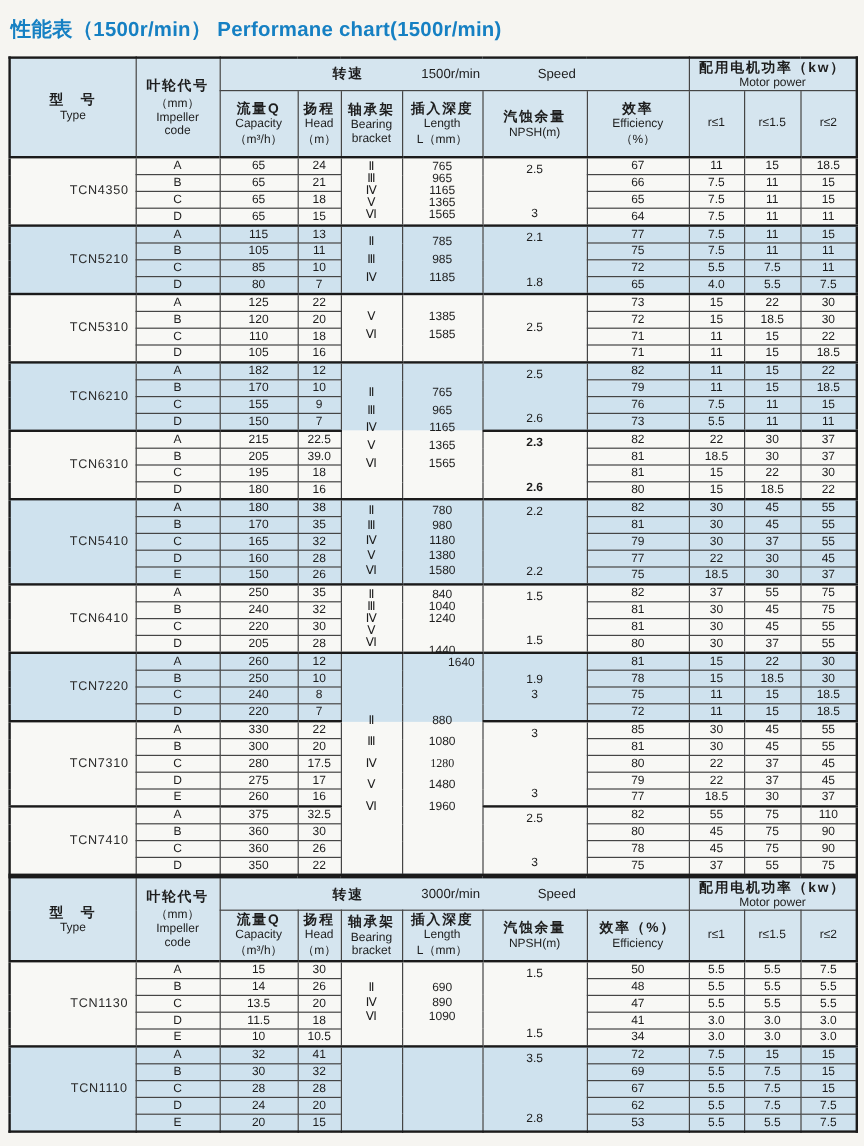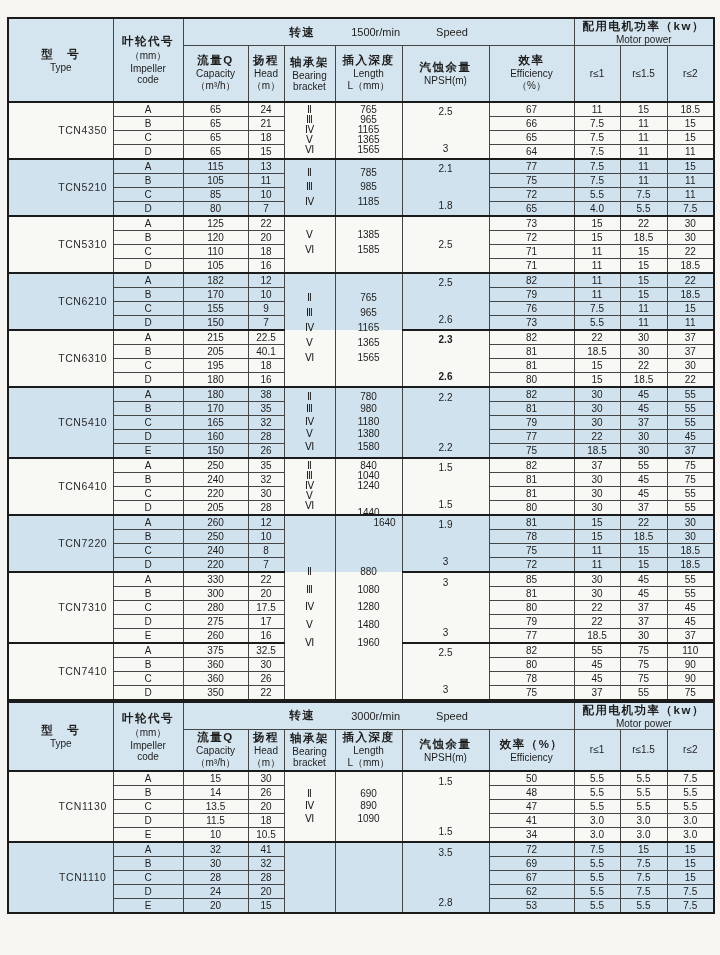--- a/index.html
+++ b/index.html
@@ -12,35 +12,36 @@
   .title{color:var(--accent);font-weight:bold;font-size:17px;line-height:1.5;margin:4px 0 9px 2px;letter-spacing:.2px;}
   table.perf{border-collapse:collapse;table-layout:fixed;width:706px;border:2px solid var(--heavy);background:var(--plain);}
   th,td{border:1px solid var(--line);padding:0;text-align:center;vertical-align:middle;}
   thead th{background:var(--headbg);font-weight:normal;}
   thead tr:last-child th{border-bottom:2px solid var(--heavy);}
   .htr1{height:26px;} .htr2{height:56px;}
   .t2 .htr1{height:24px;} .t2 .htr2{height:42px;}
   .hstack{display:flex;flex-direction:column;justify-content:space-evenly;align-items:center;height:100%;}
   .zh{font-size:11.5px;font-weight:bold;letter-spacing:1.5px;}
   .en{font-size:10px;letter-spacing:0;}
-  .speedrow{display:flex;justify-content:center;align-items:center;gap:36px;height:100%;}
+  .speedrow{display:flex;justify-content:center;align-items:center;gap:48px;height:100%;}
   .speedrow .val,.speedrow .sen{font-size:11px;}
   tbody td{font-size:10px;line-height:13px;height:13px;}
   .bs{background:var(--shaded);} .bp{background:var(--plain);}
   tbody td.gb{border-top:2px solid var(--heavy);}
   .c-type{font-size:10.5px;letter-spacing:.6px;color:#2b2b2b;padding-left:44px;}
   .stack{display:flex;flex-direction:column;justify-content:space-around;align-items:center;box-sizing:content-box;}
   .npsh-wrap{display:flex;flex-direction:column;justify-content:space-between;align-items:center;}
   .npsh-wrap div{height:13px;line-height:13px;}
 </style>
 </head>
 <body>
 
 <div class="page">
   <div class="title">
+    <div>性能表（1500r/min） Performane chart(1500r/min)</div>
   </div>
 
   <table class="perf t1">
     <colgroup>
       <col style="width:105px">
         <col style="width:70px">
         <col style="width:65px">
         <col style="width:36px">
       <col style="width:51px">
         <col style="width:67px">
@@ -385,21 +386,21 @@
             </div>
           </td>
           <td class="bp gb">82</td>
           <td class="bp gb">22</td>
           <td class="bp gb">30</td>
           <td class="bp gb">37</td>
         </tr>
         <tr>
           <td class="bp">B</td>
           <td class="bp">205</td>
-          <td class="bp">40.1</td>
+          <td class="bp">39.0</td>
           <td class="bp">81</td>
           <td class="bp">18.5</td>
           <td class="bp">30</td>
           <td class="bp">37</td>
         </tr>
         <tr>
           <td class="bp">C</td>
           <td class="bp">195</td>
           <td class="bp">18</td>
           <td class="bp">81</td>
@@ -558,27 +559,27 @@
               <div style="line-height: 13px; height: 13px;">Ⅲ</div>
               <div style="line-height: 13px; height: 13px;">Ⅳ</div>
               <div style="line-height: 13px; height: 13px;">Ⅴ</div>
               <div style="line-height: 13px; height: 13px;">Ⅵ</div>
             </div>
           </td>
           <td class="c-bear gb" rowspan="13" style="background: linear-gradient(rgb(207, 226, 238) 0%, rgb(207, 226, 238) 7.69%, rgb(207, 226, 238) 7.69%, rgb(207, 226, 238) 15.38%, rgb(207, 226, 238) 15.38%, rgb(207, 226, 238) 23.08%, rgb(207, 226, 238) 23.08%, rgb(207, 226, 238) 30.77%, rgb(248, 248, 245) 30.77%, rgb(248, 248, 245) 38.46%, rgb(248, 248, 245) 38.46%, rgb(248, 248, 245) 46.15%, rgb(248, 248, 245) 46.15%, rgb(248, 248, 245) 53.85%, rgb(248, 248, 245) 53.85%, rgb(248, 248, 245) 61.54%, rgb(248, 248, 245) 61.54%, rgb(248, 248, 245) 69.23%, rgb(248, 248, 245) 69.23%, rgb(248, 248, 245) 76.92%, rgb(248, 248, 245) 76.92%, rgb(248, 248, 245) 84.62%, rgb(248, 248, 245) 84.62%, rgb(248, 248, 245) 92.31%, rgb(248, 248, 245) 92.31%, rgb(248, 248, 245) 100%);">
             <div class="stack" style="height: 89px; padding: 39px 0px;">
               <div style="line-height: 13px; height: 13px;">880</div>
               <div style="line-height: 13px; height: 13px;">1080</div>
-              <div style="line-height: 13px; height: 13px;">1280</div>
+              <div style="line-height: 13px; height: 13px; font-family: Liberation Serif, serif;">1280</div>
               <div style="line-height: 13px; height: 13px;">1480</div>
               <div style="line-height: 13px; height: 13px;">1960</div>
             </div>
           </td>
           <td class="bs gb" rowspan="4">
-            <div class="npsh-wrap" style="height: 50px;">
+            <div class="npsh-wrap" style="height: 50px; justify-content: center;">
               <div>1.9</div>
               <div>3</div>
             </div>
           </td>
           <td class="bs gb">81</td>
           <td class="bs gb">15</td>
           <td class="bs gb">22</td>
           <td class="bs gb">30</td>
         </tr>
         <tr>

